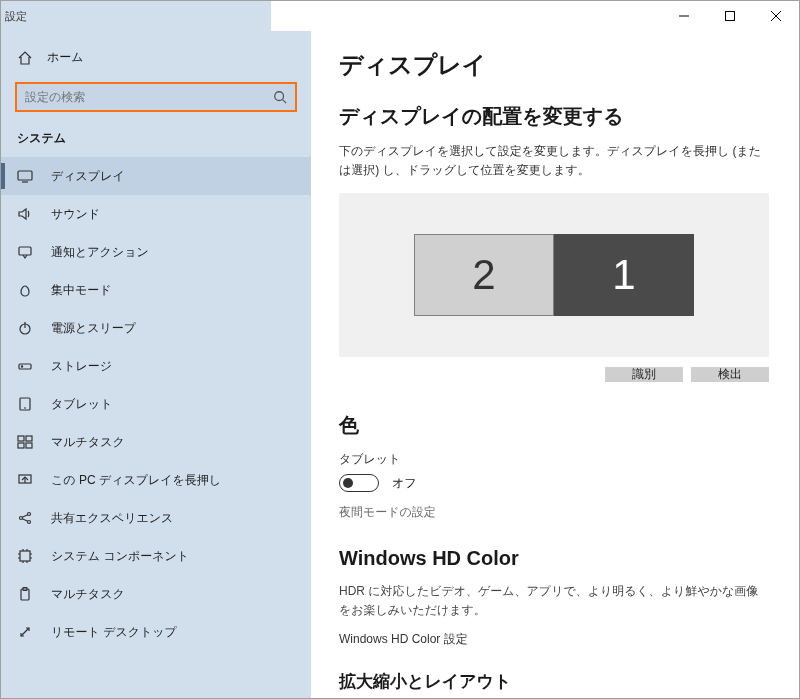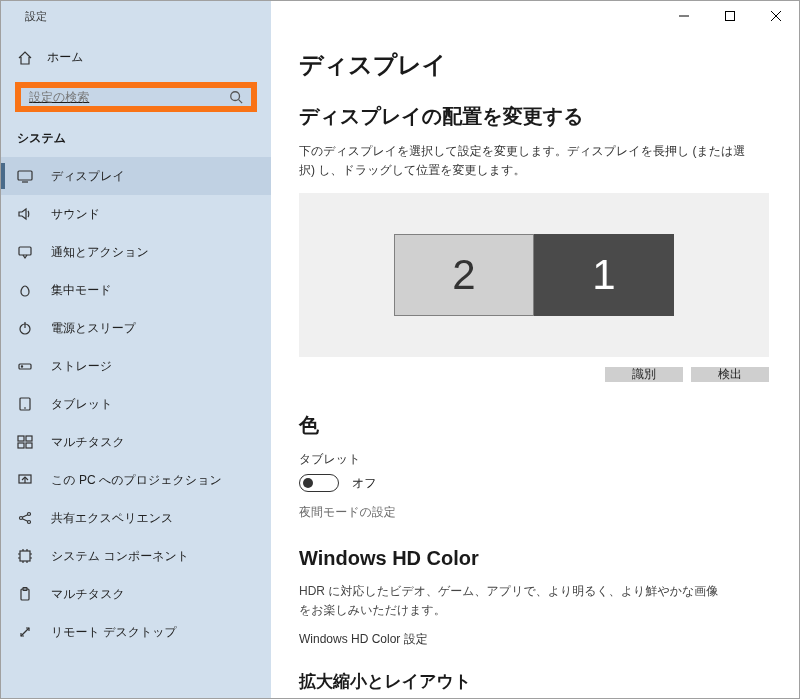--- a/index.html
+++ b/index.html
@@ -18,21 +18,21 @@
   }
   
   .titlebar {
     height: 30px;
     display: flex; align-items: stretch;
     background: #d1dfed;
   }
   .titlebar-left {
     width: 270px;
     display: flex; align-items: center;
-    padding-left: 24px;
+    padding-left: 4px;
     font-size: 11px;
     color: #333;
   }
   .titlebar-right {
     flex: 1;
     background: #ffffff;
     display: flex; justify-content: flex-end;
   }
   .win-btn {
     width: 46px; display: flex;
@@ -43,45 +43,44 @@
 
   
   .body {
     flex: 1;
     display: flex;
     min-height: 0;
   }
 
   
   .sidebar {
-    width: 270px;
+    width: 310px;
     background: #d1dfed;
     display: flex; flex-direction: column;
     padding-top: 10px;
   }
   .home-row {
     display: flex; align-items: center;
     padding: 8px 16px;
     gap: 14px;
     font-size: 12px;
   }
   .home-row .icon, .nav-item .icon {
     width: 16px; height: 16px;
     display: flex; align-items: center; justify-content: center;
     color: #333;
   }
   .icon svg { width: 16px; height: 16px; stroke: currentColor; fill: none; stroke-width: 1.2; }
   .search {
     margin: 8px 14px 12px 14px;
     height: 30px;
-    border: 6px solid #f97316;
+    border: 2px solid #f97316;
     background: #c6d6e7;
     display: flex; align-items: center;
     padding: 0 8px;
-    text-decoration: underline;
   }
   .search input {
     flex: 1; border: none; outline: none;
     background: transparent;
     font-size: 12px;
     color: #444;
   }
   .search-icon { width: 14px; height: 14px; color: #555; }
   .search-icon svg { width: 14px; height: 14px; stroke: currentColor; fill: none; stroke-width: 1.5; }
   .group-label {
@@ -342,21 +341,21 @@
             <span>マルチタスク</span>
           </div>
           <div class="nav-item">
             <span class="icon">
               <svg viewBox="0 0 16 16">
                 <rect x="2" y="3" width="12" height="8"></rect>
                 <path d="M5 8l3-3 3 3"></path>
                 <line x1="8" y1="5" x2="8" y2="11"></line>
               </svg>
             </span>
-            <span>この PC へのプロジェクション</span>
+            <span>この PC ディスプレイを長押し</span>
           </div>
           <div class="nav-item">
             <span class="icon">
               <svg viewBox="0 0 16 16">
                 <circle cx="4" cy="8" r="1.5"></circle>
                 <circle cx="12" cy="4" r="1.5"></circle>
                 <circle cx="12" cy="12" r="1.5"></circle>
                 <line x1="5.3" y1="7.3" x2="10.7" y2="4.7"></line>
                 <line x1="5.3" y1="8.7" x2="10.7" y2="11.3"></line>
               </svg>

